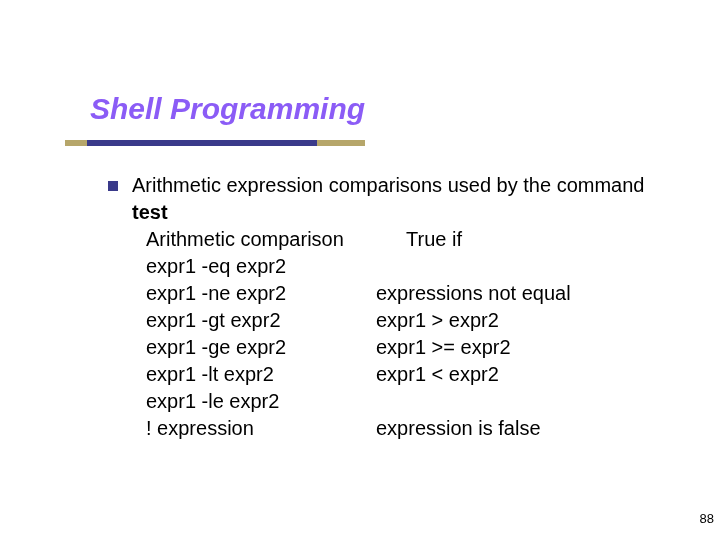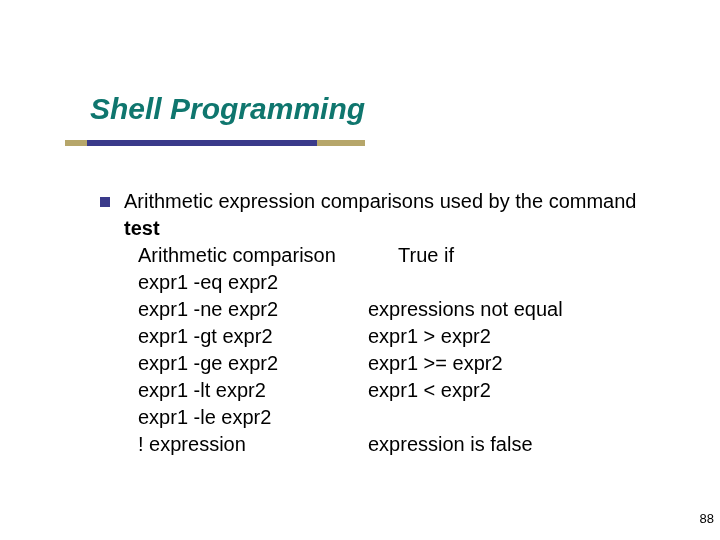--- a/index.html
+++ b/index.html
@@ -32,31 +32,30 @@
     display: flex;
   }
   .title-bar .seg1 { width: 22px; height: 6px; background: #b6a66a; }
   .title-bar .seg2 { width: 230px; height: 6px; background: #3a3a8a; }
   .title-bar .seg3 { width: 48px; height: 6px; background: #b6a66a; }
   .title-text {
     font-family: Verdana, Geneva, sans-serif;
     font-style: italic;
     font-weight: bold;
     font-size: 30px;
-    color: #0f766e;
+    color: #8b5cf6;
     white-space: nowrap;
   }
   .body {
     position: absolute;
-    left: 100px;
+    left: 108px;
     top: 172px;
     width: 560px;
     font-size: 20px;
     line-height: 1.35;
-    margin-top: 16px;
   }
   .bullet-row {
     display: flex;
     align-items: flex-start;
   }
   .bullet {
     width: 10px;
     height: 10px;
     background: #3a3a8a;
     margin-top: 9px;

